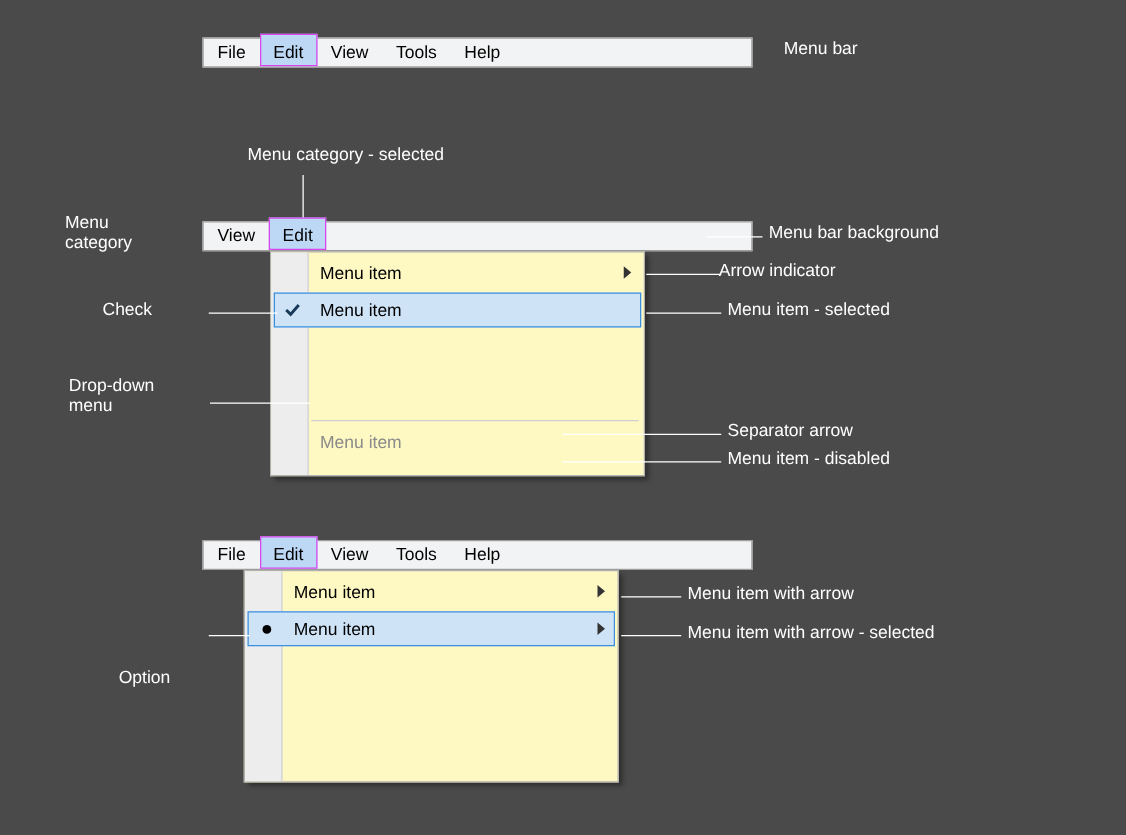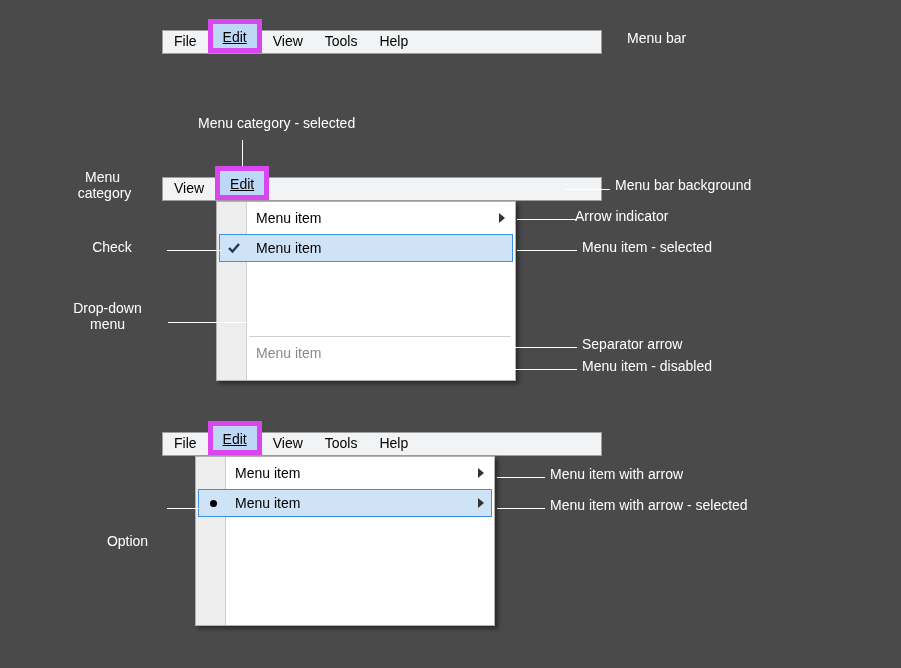--- a/index.html
+++ b/index.html
@@ -21,25 +21,24 @@
     height: 24px;
   }
   .menubar .item {
     padding: 2px 10px 0 10px;
     color: #000;
     line-height: 22px;
     border: 1px solid transparent;
   }
   .menubar .item.selected {
     background: #bcd8f5;
-    border: 5px solid #d946ef;
-    text-decoration: underline;
+    border: 1px solid #d946ef;
   }
   .dropdown {
-    background: #ffffff;
+    background: #fef9c3;
     border: 1px solid #b0b0b0;
     box-shadow: 3px 3px 4px rgba(0,0,0,0.4);
     position: relative;
   }
   .dd-gutter {
     position: absolute;
     left: 0; top: 0; bottom: 0;
     width: 30px;
     background: #ededed;
     border-right: 1px solid #cfcfcf;
@@ -83,21 +82,21 @@
     background: #cfcfcf;
     margin-left: 32px;
     margin-right: 4px;
   }
   .ann {
     position: absolute;
     color: #fff;
     font-size: 14px;
     white-space: nowrap;
   }
-  .ann.right-align { text-align: center; }
+  .ann.right-align { text-align: left; }
   .line {
     position: absolute;
     background: #fff;
   }
   .line.h { height: 1px; }
   .line.v { width: 1px; }
   .triangle-right {
     width: 0; height: 0;
     border-top: 5px solid transparent;
     border-bottom: 5px solid transparent;

